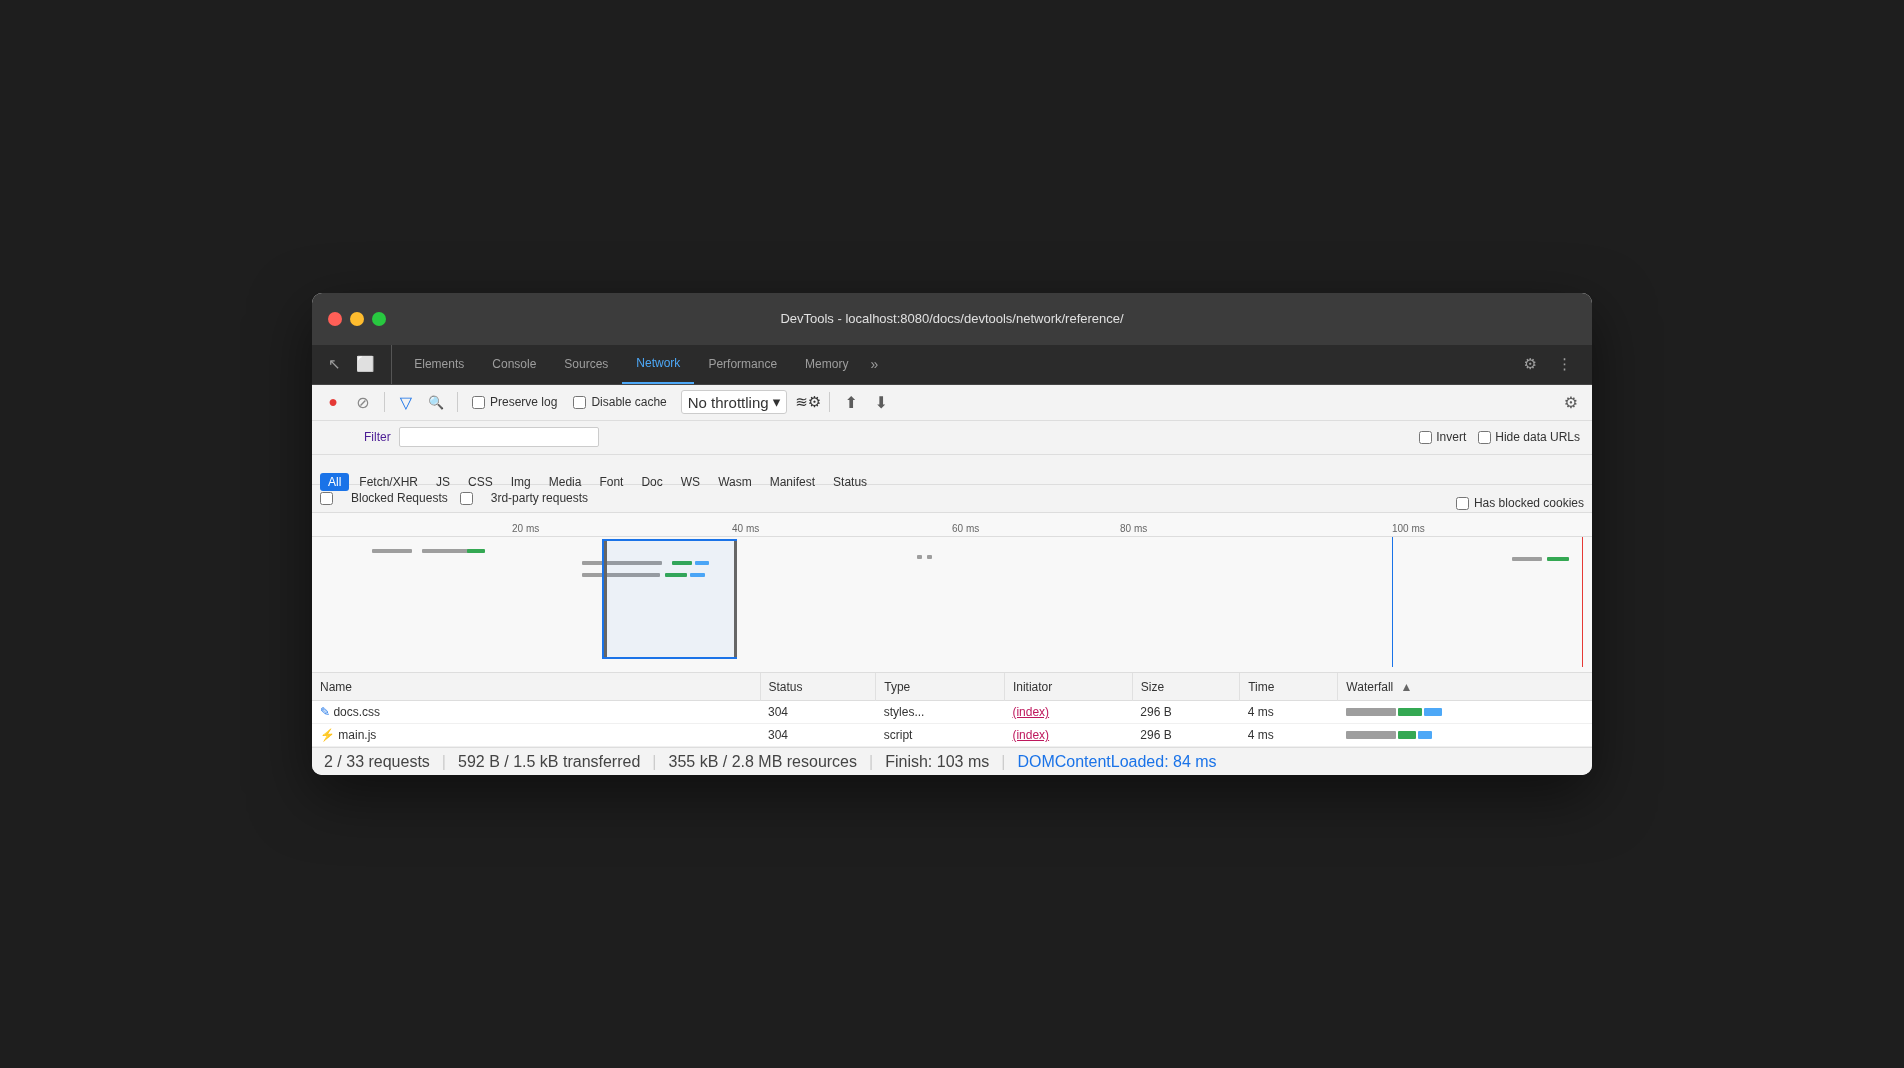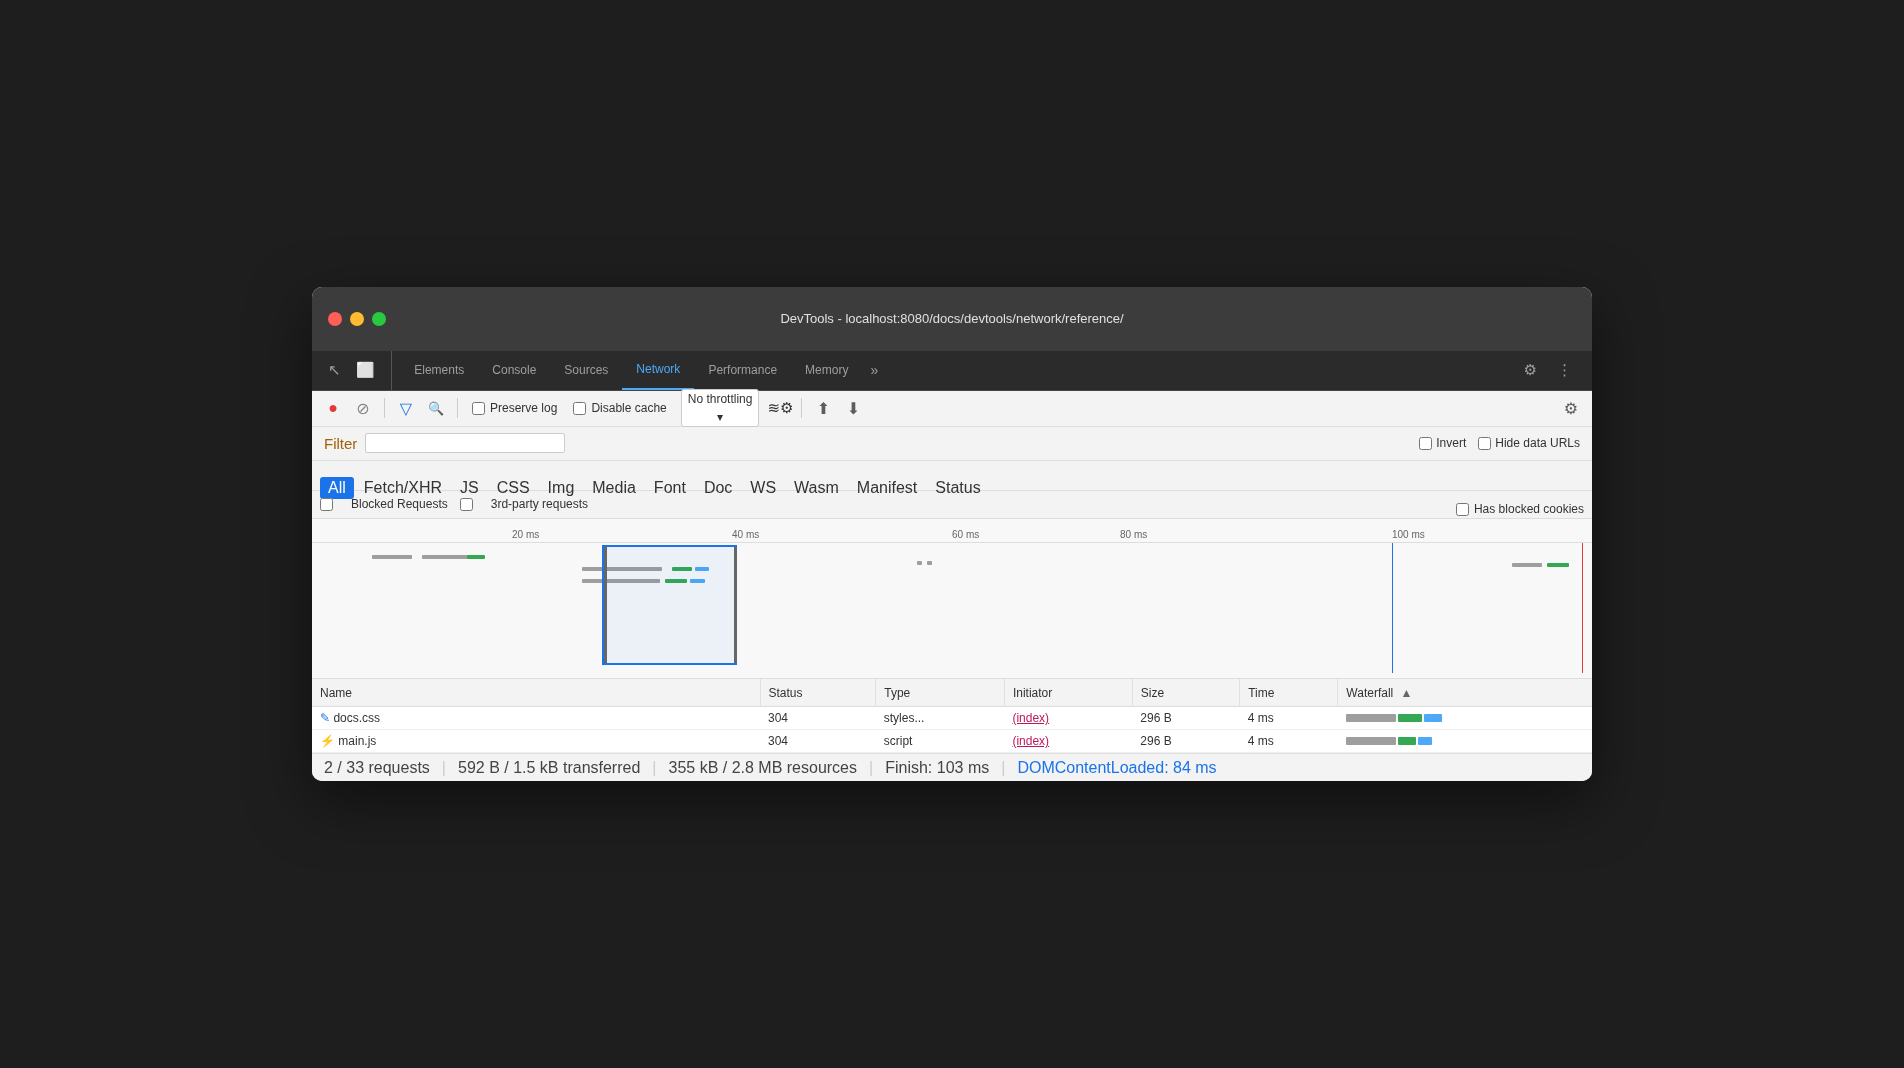--- a/index.html
+++ b/index.html
@@ -13,21 +13,21 @@
     }
     .window {
       width: 1280px;
       background: #ffffff;
       border-radius: 10px;
       overflow: hidden;
       box-shadow: 0 20px 60px rgba(0,0,0,0.5);
     }
     .title-bar {
       background: #3c3c3c;
-      height: 64px;
+      height: 52px;
       display: flex;
       align-items: center;
       justify-content: center;
       position: relative;
       padding: 0 16px;
     }
     .traffic-lights {
       position: absolute;
       left: 16px;
       display: flex;
@@ -141,48 +141,48 @@
       font-size: 12px;
       color: #333;
       cursor: pointer;
       margin: 0 6px;
     }
     .toolbar-checkbox-label input { cursor: pointer; }
 
     .throttling-select {
       display: flex;
       align-items: center;
-      font-size: 12px;
+      font-size: 15px;
       color: #333;
       cursor: pointer;
       gap: 4px;
       padding: 2px 6px;
       border: 1px solid #ccc;
       border-radius: 3px;
       background: white;
       margin: 0 4px;
-      flex-direction: column;
     }
     .wifi-icon { font-size: 15px; color: #333; }
     .upload-btn, .download-btn { color: #5c5c5c; font-size: 16px; }
     .settings-btn { color: #5c5c5c; font-size: 16px; }
 
     
     .filter-bar {
       background: #f3f3f3;
       height: 34px;
       display: flex;
       align-items: center;
       padding: 0 12px;
       gap: 8px;
       border-bottom: 1px solid #ddd;
     }
     .filter-label {
-      font-size: 15px;
-      color: #a16207;
+      font-size: 12px;
+      color: #4c1d95;
+      margin-left: 40px;
     }
     .filter-input {
       flex: none;
       width: 200px;
     }
     .filter-checkbox-group {
       display: flex;
       align-items: center;
       gap: 12px;
       margin-left: auto;
@@ -202,21 +202,21 @@
       height: 30px;
       display: flex;
       align-items: center;
       padding: 0 8px;
       gap: 2px;
       border-bottom: 1px solid #ddd;
       flex-wrap: wrap;
     }
     .type-btn {
       padding: 2px 8px;
-      font-size: 16px;
+      font-size: 12px;
       border-radius: 3px;
       cursor: pointer;
       color: #333;
     }
     .type-btn.active {
       background: #1a73e8;
       color: white;
     }
     .has-blocked-label {
       display: flex;

